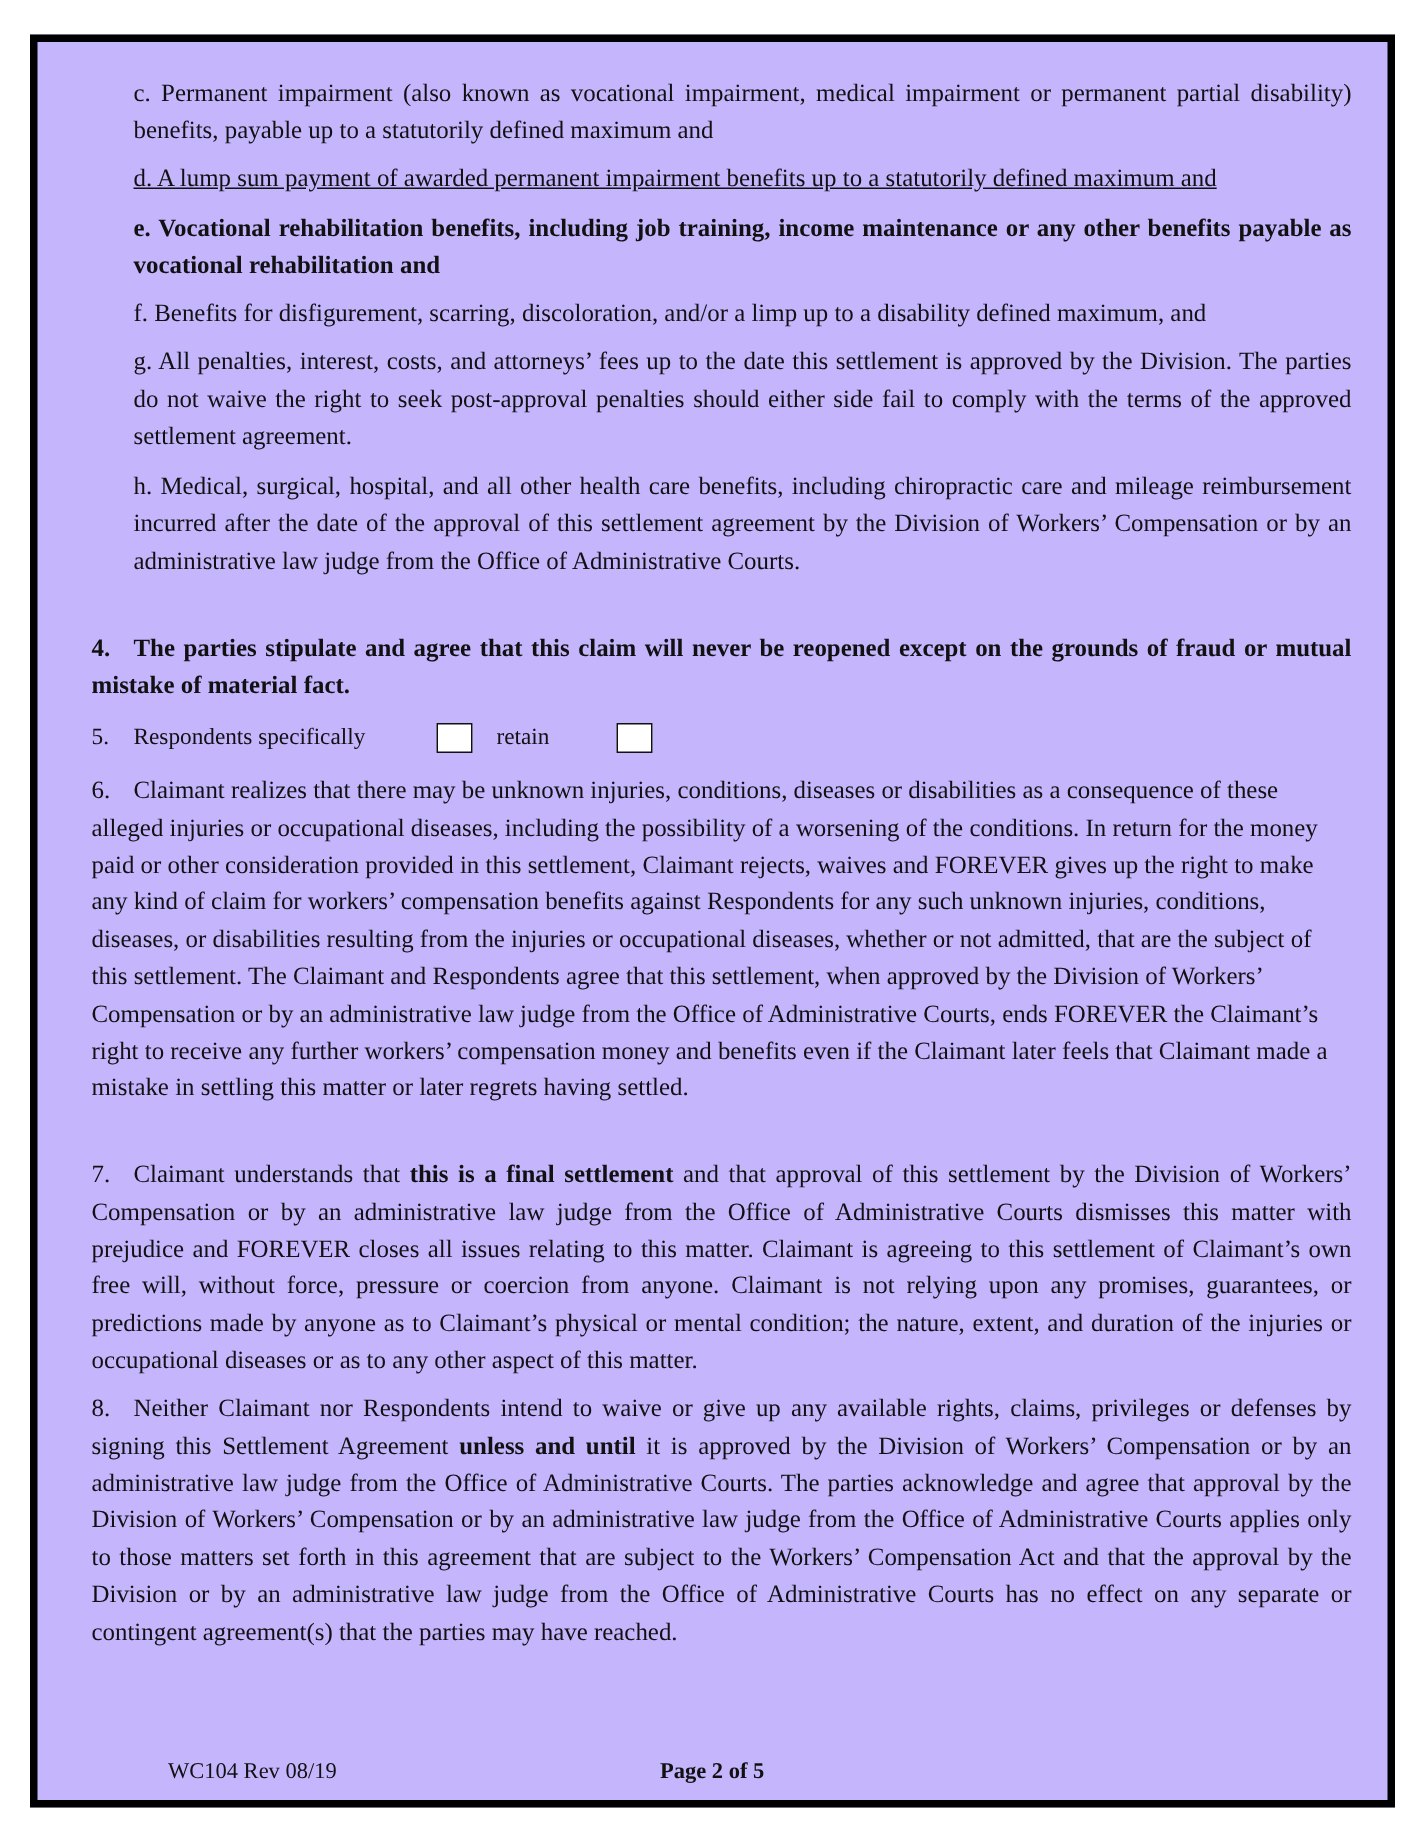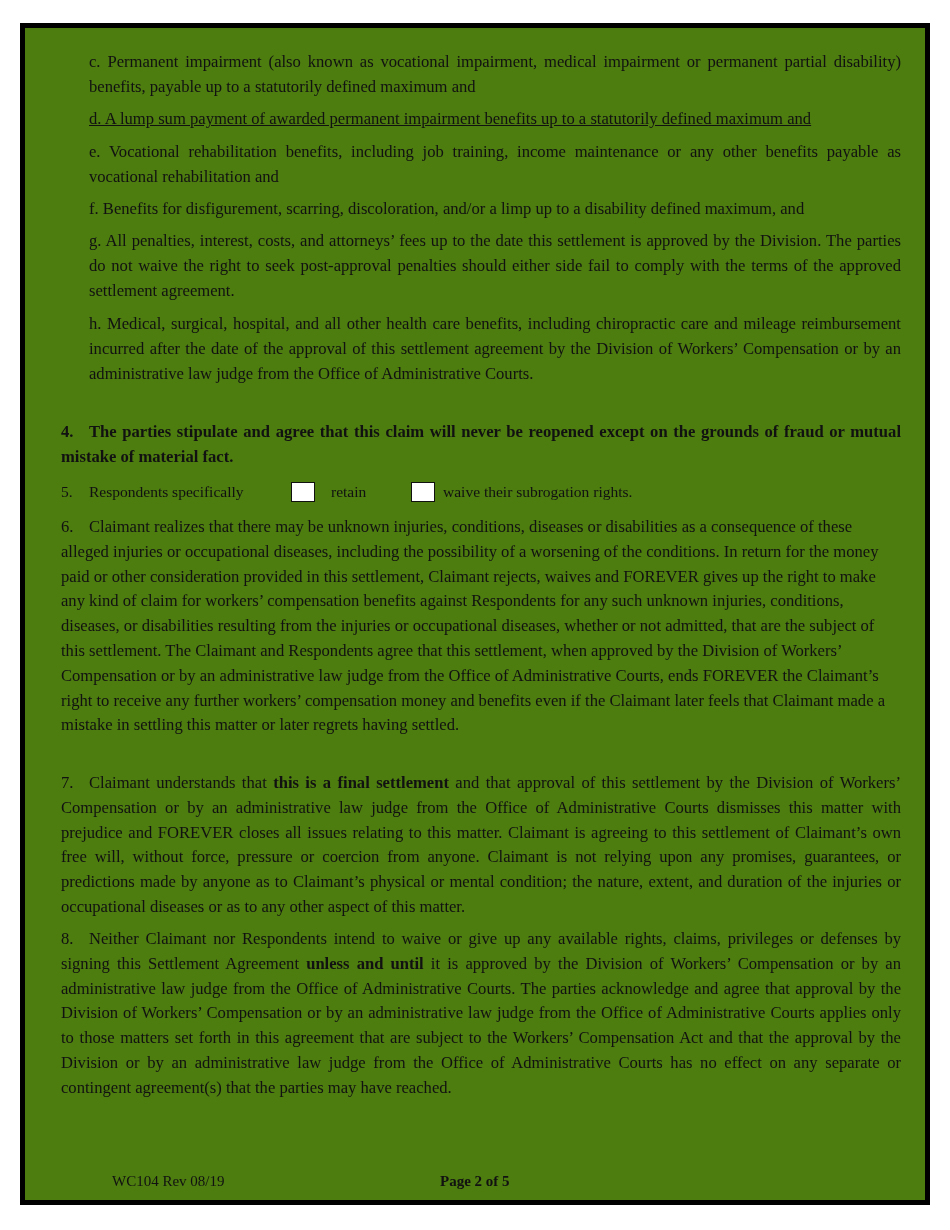--- a/index.html
+++ b/index.html
@@ -15,21 +15,21 @@
     font-family: "Liberation Serif", "DejaVu Serif", serif;
     color: #111111;
   }
   .page-frame {
     position: absolute;
     left: 20px;
     top: 23px;
     width: 900px;
     height: 1172px;
     border: 5px solid #000000;
-    background: #4d7c0f;
+    background: #c4b5fd;
   }
   .content {
     position: absolute;
     left: 36px;
     top: 0;
     width: 840px;
   }
   .p {
     font-size: 16.6px;
     line-height: 24.8px;
@@ -74,36 +74,35 @@
   .footer-right { left: 415px; font-weight: bold; }
 </style>
 </head>
 <body>
 
 <div class="page-frame">
   <div class="content">
 
     <p class="p sub justify" style="position:absolute;top:22px;">c. Permanent impairment (also known as vocational impairment, medical impairment or permanent partial disability) benefits, payable up to a statutorily defined maximum and</p>
     <p class="p sub justify" style="position:absolute;top:79px;text-decoration:underline;">d. A lump sum payment of awarded permanent impairment benefits up to a statutorily defined maximum and</p>
-    <p class="p sub justify" style="position:absolute;top:112px;">e. Vocational rehabilitation benefits, including job training, income maintenance or any other benefits payable as vocational rehabilitation and</p>
+    <p class="p sub justify" style="position:absolute;top:112px;font-weight:bold;">e. Vocational rehabilitation benefits, including job training, income maintenance or any other benefits payable as vocational rehabilitation and</p>
     <p class="p sub justify" style="position:absolute;top:169px;">f. Benefits for disfigurement, scarring, discoloration, and/or a limp up to a disability defined maximum, and</p>
     <p class="p sub justify" style="position:absolute;top:201px;">g. All penalties, interest, costs, and attorneys’ fees up to the date this settlement is approved by the Division. The parties do not waive the right to seek post-approval penalties should either side fail to comply with the terms of the approved settlement agreement.</p>
     <p class="p sub justify" style="position:absolute;top:284px;">h. Medical, surgical, hospital, and all other health care benefits, including chiropractic care and mileage reimbursement incurred after the date of the approval of this settlement agreement by the Division of Workers’ Compensation or by an administrative law judge from the Office of Administrative Courts.</p>
 
     <p class="p bold justify" style="position:absolute;top:392px;width:840px;">
       <span class="num">4.</span><span>The parties stipulate and agree that this claim will never be reopened except on the grounds of fraud or mutual mistake of material fact.</span>
     </p>
 
     <div class="cb-row" style="position:absolute;top:452px;width:840px;">
       <span style="left:0;">5.</span>
       <span style="left:28px;">Respondents specifically</span>
       <div class="checkbox" style="left:230px;"></div>
       <span style="left:270px;">retain</span>
       <div class="checkbox" style="left:350px;"></div>
-      <span style="left:382px;">waive their subrogation rights.</span>
     </div>
 
     <p class="p left" style="position:absolute;top:487px;width:840px;">
       <span class="num">6.</span><span>Claimant realizes that there may be unknown injuries, conditions, diseases or disabilities as a consequence of these alleged injuries or occupational diseases, including the possibility of a worsening of the conditions. In return for the money paid or other consideration provided in this settlement, Claimant rejects, waives and FOREVER gives up the right to make any kind of claim for workers’ compensation benefits against Respondents for any such unknown injuries, conditions, diseases, or disabilities resulting from the injuries or occupational diseases, whether or not admitted, that are the subject of this settlement. The Claimant and Respondents agree that this settlement, when approved by the Division of Workers’ Compensation or by an administrative law judge from the Office of Administrative Courts, ends FOREVER the Claimant’s right to receive any further workers’ compensation money and benefits even if the Claimant later feels that Claimant made a mistake in settling this matter or later regrets having settled.</span>
     </p>
 
     <p class="p justify" style="position:absolute;top:743px;width:840px;">
       <span class="num">7.</span><span>Claimant understands that </span><span class="bold">this is a final settlement</span><span> and that approval of this settlement by the Division of Workers’ Compensation or by an administrative law judge from the Office of Administrative Courts dismisses this matter with prejudice and FOREVER closes all issues relating to this matter. Claimant is agreeing to this settlement of Claimant’s own free will, without force, pressure or coercion from anyone. Claimant is not relying upon any promises, guarantees, or predictions made by anyone as to Claimant’s physical or mental condition; the nature, extent, and duration of the injuries or occupational diseases or as to any other aspect of this matter.</span>
     </p>
 

